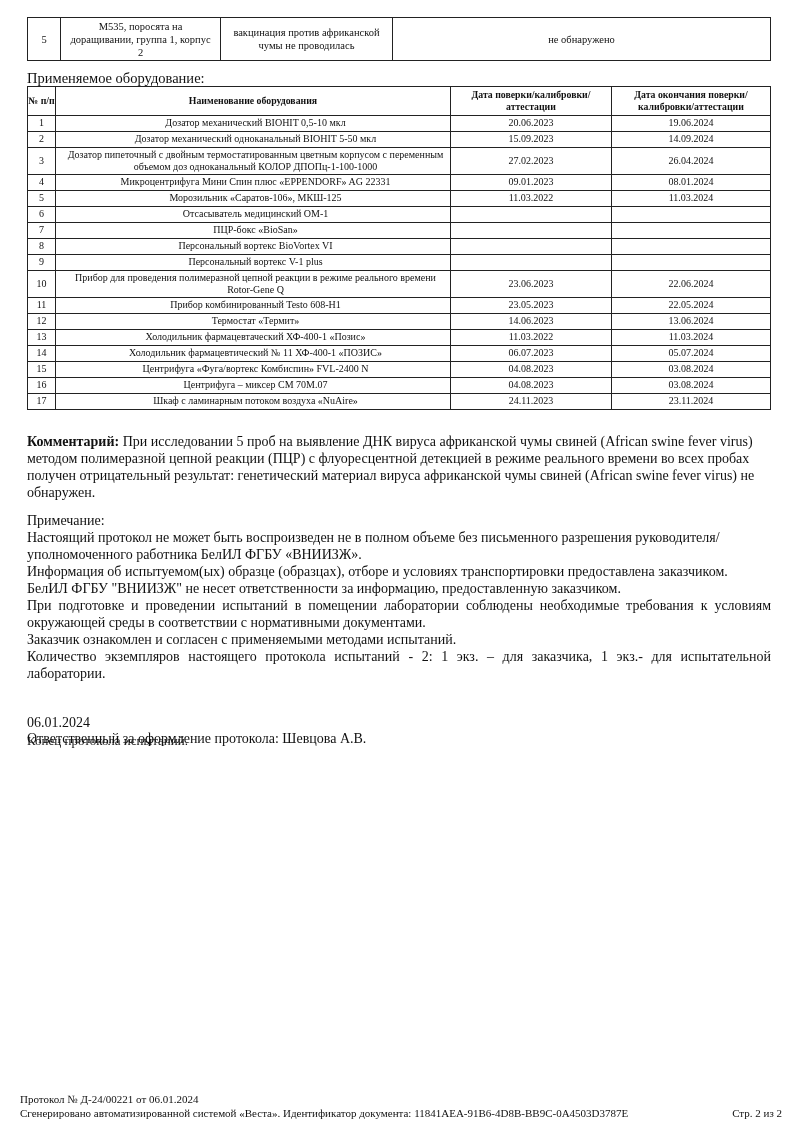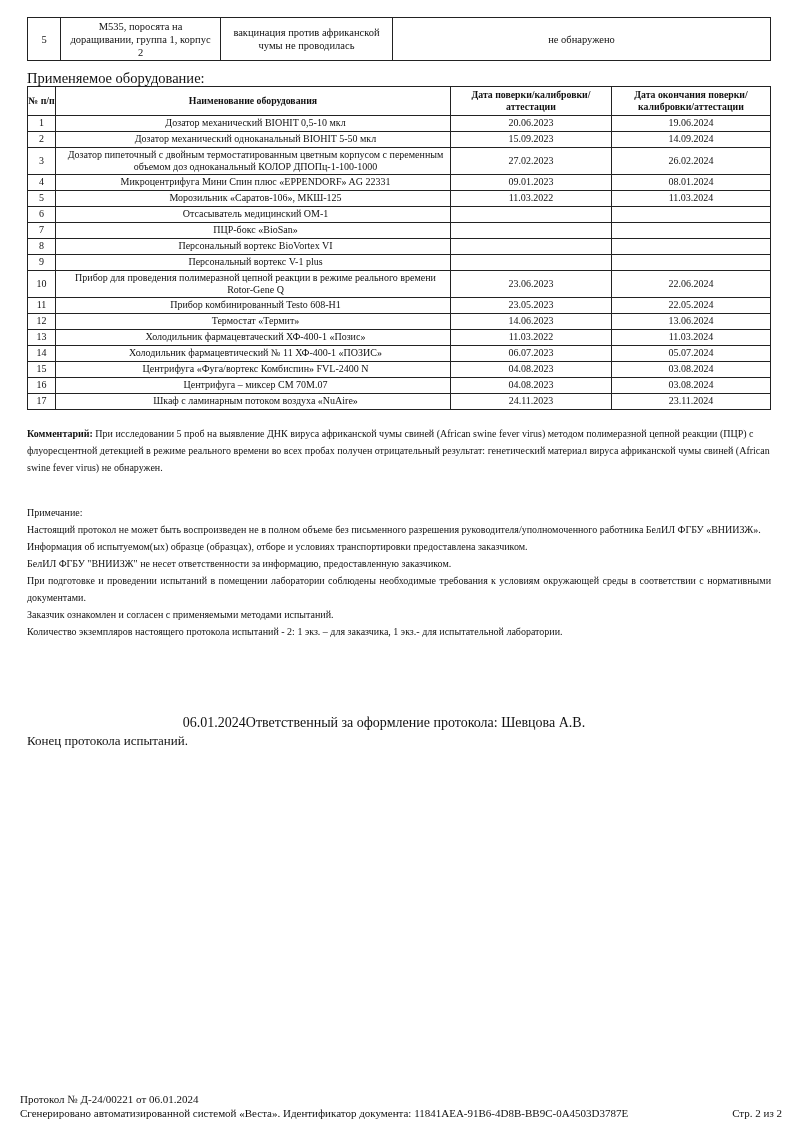--- a/index.html
+++ b/index.html
@@ -16,28 +16,28 @@
     .section-title { position: absolute; left: 27px; top: 70px; font-size: 14.5px; }
 
     #equip-table { position: absolute; left: 27px; top: 86px; width: 744px; font-size: 10px; }
     #equip-table th { font-weight: bold; text-align: center; font-size: 9.8px; line-height: 12px; height: 28px; }
     #equip-table td { line-height: 12.5px; height: 15px; }
     #equip-table td.num { text-align: center; width: 26px; }
     #equip-table td.name { text-align: center; padding-left: 5px; }
     #equip-table td.date { text-align: center; }
     #equip-table tr.tall td { height: 26px; }
 
-    .text-block { position: absolute; left: 27px; width: 744px; font-size: 10px; line-height: 17px; }
+    .text-block { position: absolute; left: 27px; width: 744px; font-size: 14px; line-height: 17px; margin-top: 8px; }
     .justify { text-align: justify; }
     .bold { font-weight: bold; }
 
     #comment { top: 425px; }
     #notes { top: 504px; }
 
-    .sign-row { position: absolute; left: 12px; width: 744px; top: 715px; font-size: 14px; display: flex; justify-content: center; }
+    .sign-row { position: absolute; left: 27px; width: 744px; top: 715px; font-size: 14px; display: flex; justify-content: space-between; flex-direction: column; }
     .end-line { position: absolute; left: 27px; top: 733px; font-size: 13px; }
 
     .footer { position: absolute; left: 20px; width: 762px; font-size: 11px; line-height: 13px; }
     #footer1 { top: 1093px; }
     #footer2 { top: 1107px; display: flex; justify-content: space-between; }
   </style>
 </head>
 <body>
 
 <table id="result-table">
@@ -72,21 +72,21 @@
     <tr>
         <td class="num">2</td>
         <td class="name">Дозатор механический одноканальный BIOHIT 5-50 мкл</td>
         <td class="date">15.09.2023</td>
         <td class="date">14.09.2024</td>
       </tr>
     <tr class="tall">
         <td class="num">3</td>
         <td class="name">Дозатор пипеточный с двойным термостатированным цветным корпусом с переменным объемом доз одноканальный КОЛОР ДПОПц-1-100-1000</td>
         <td class="date">27.02.2023</td>
-        <td class="date">26.02.2024</td>
+        <td class="date">26.04.2024</td>
       </tr>
     <tr>
         <td class="num">4</td>
         <td class="name">Микроцентрифуга Мини Спин плюс «EPPENDORF» AG 22331</td>
         <td class="date">09.01.2023</td>
         <td class="date">08.01.2024</td>
       </tr>
     <tr>
         <td class="num">5</td>
         <td class="name">Морозильник «Саратов-106», МКШ-125</td>

